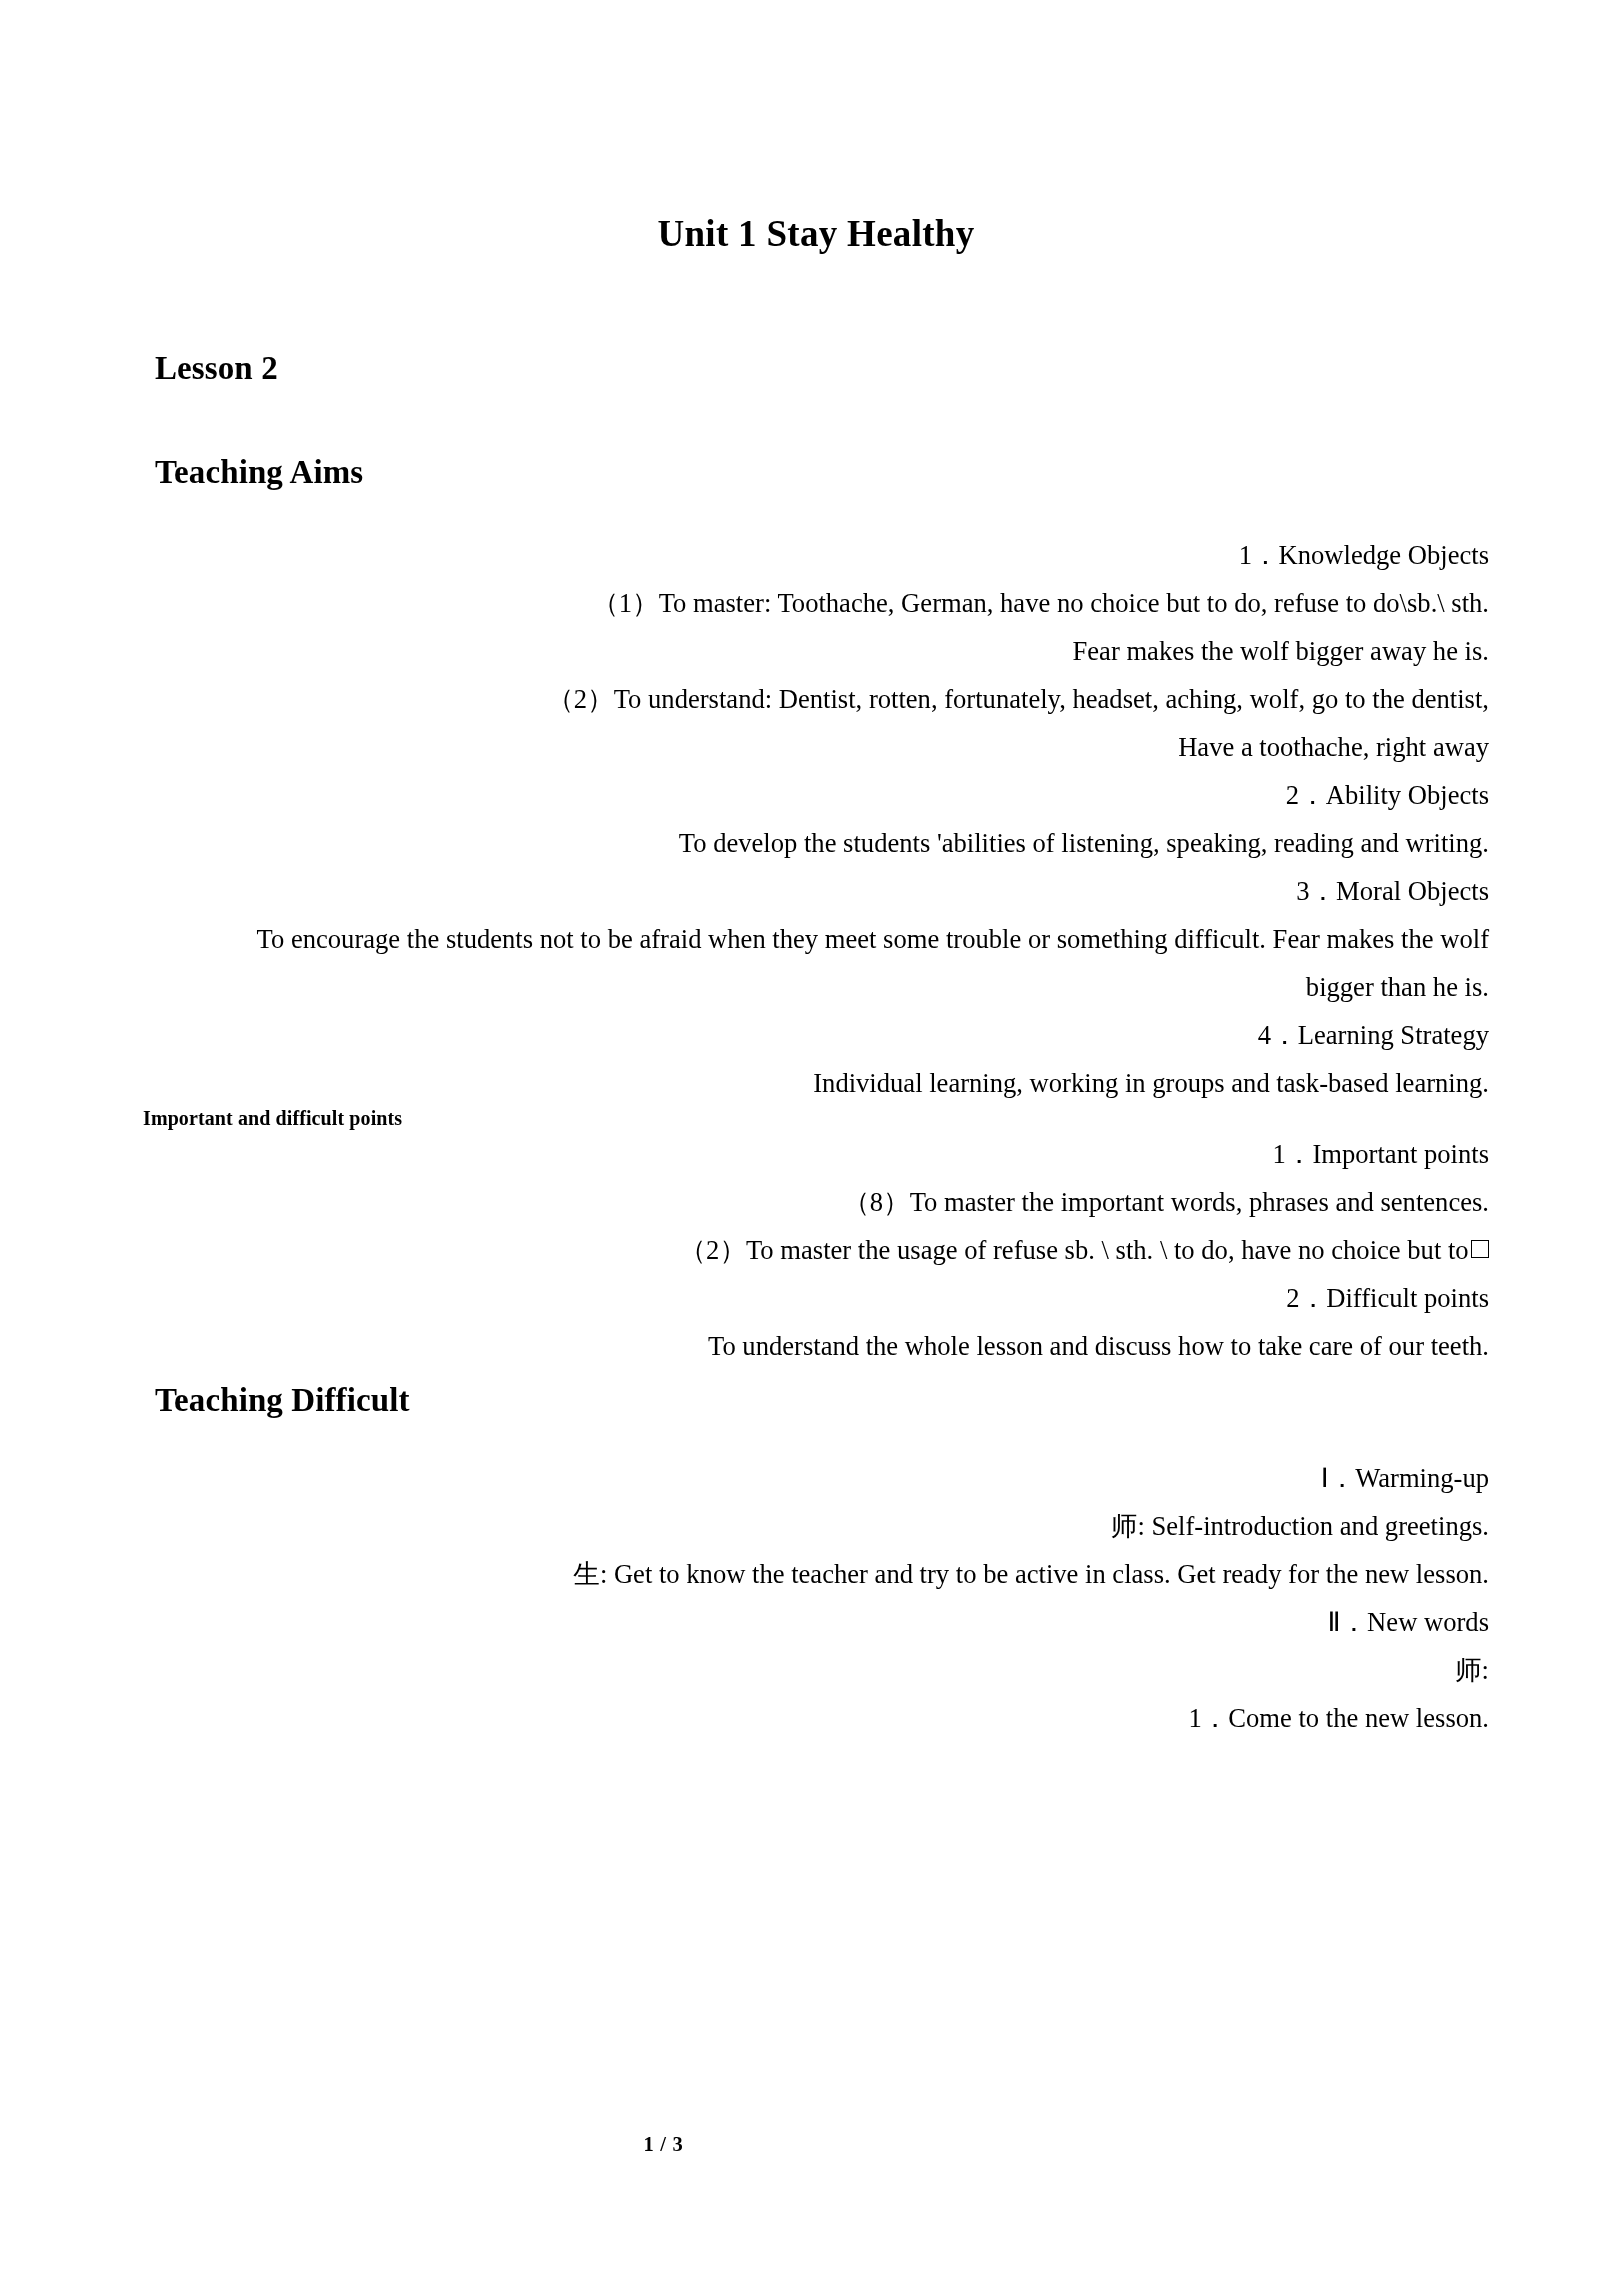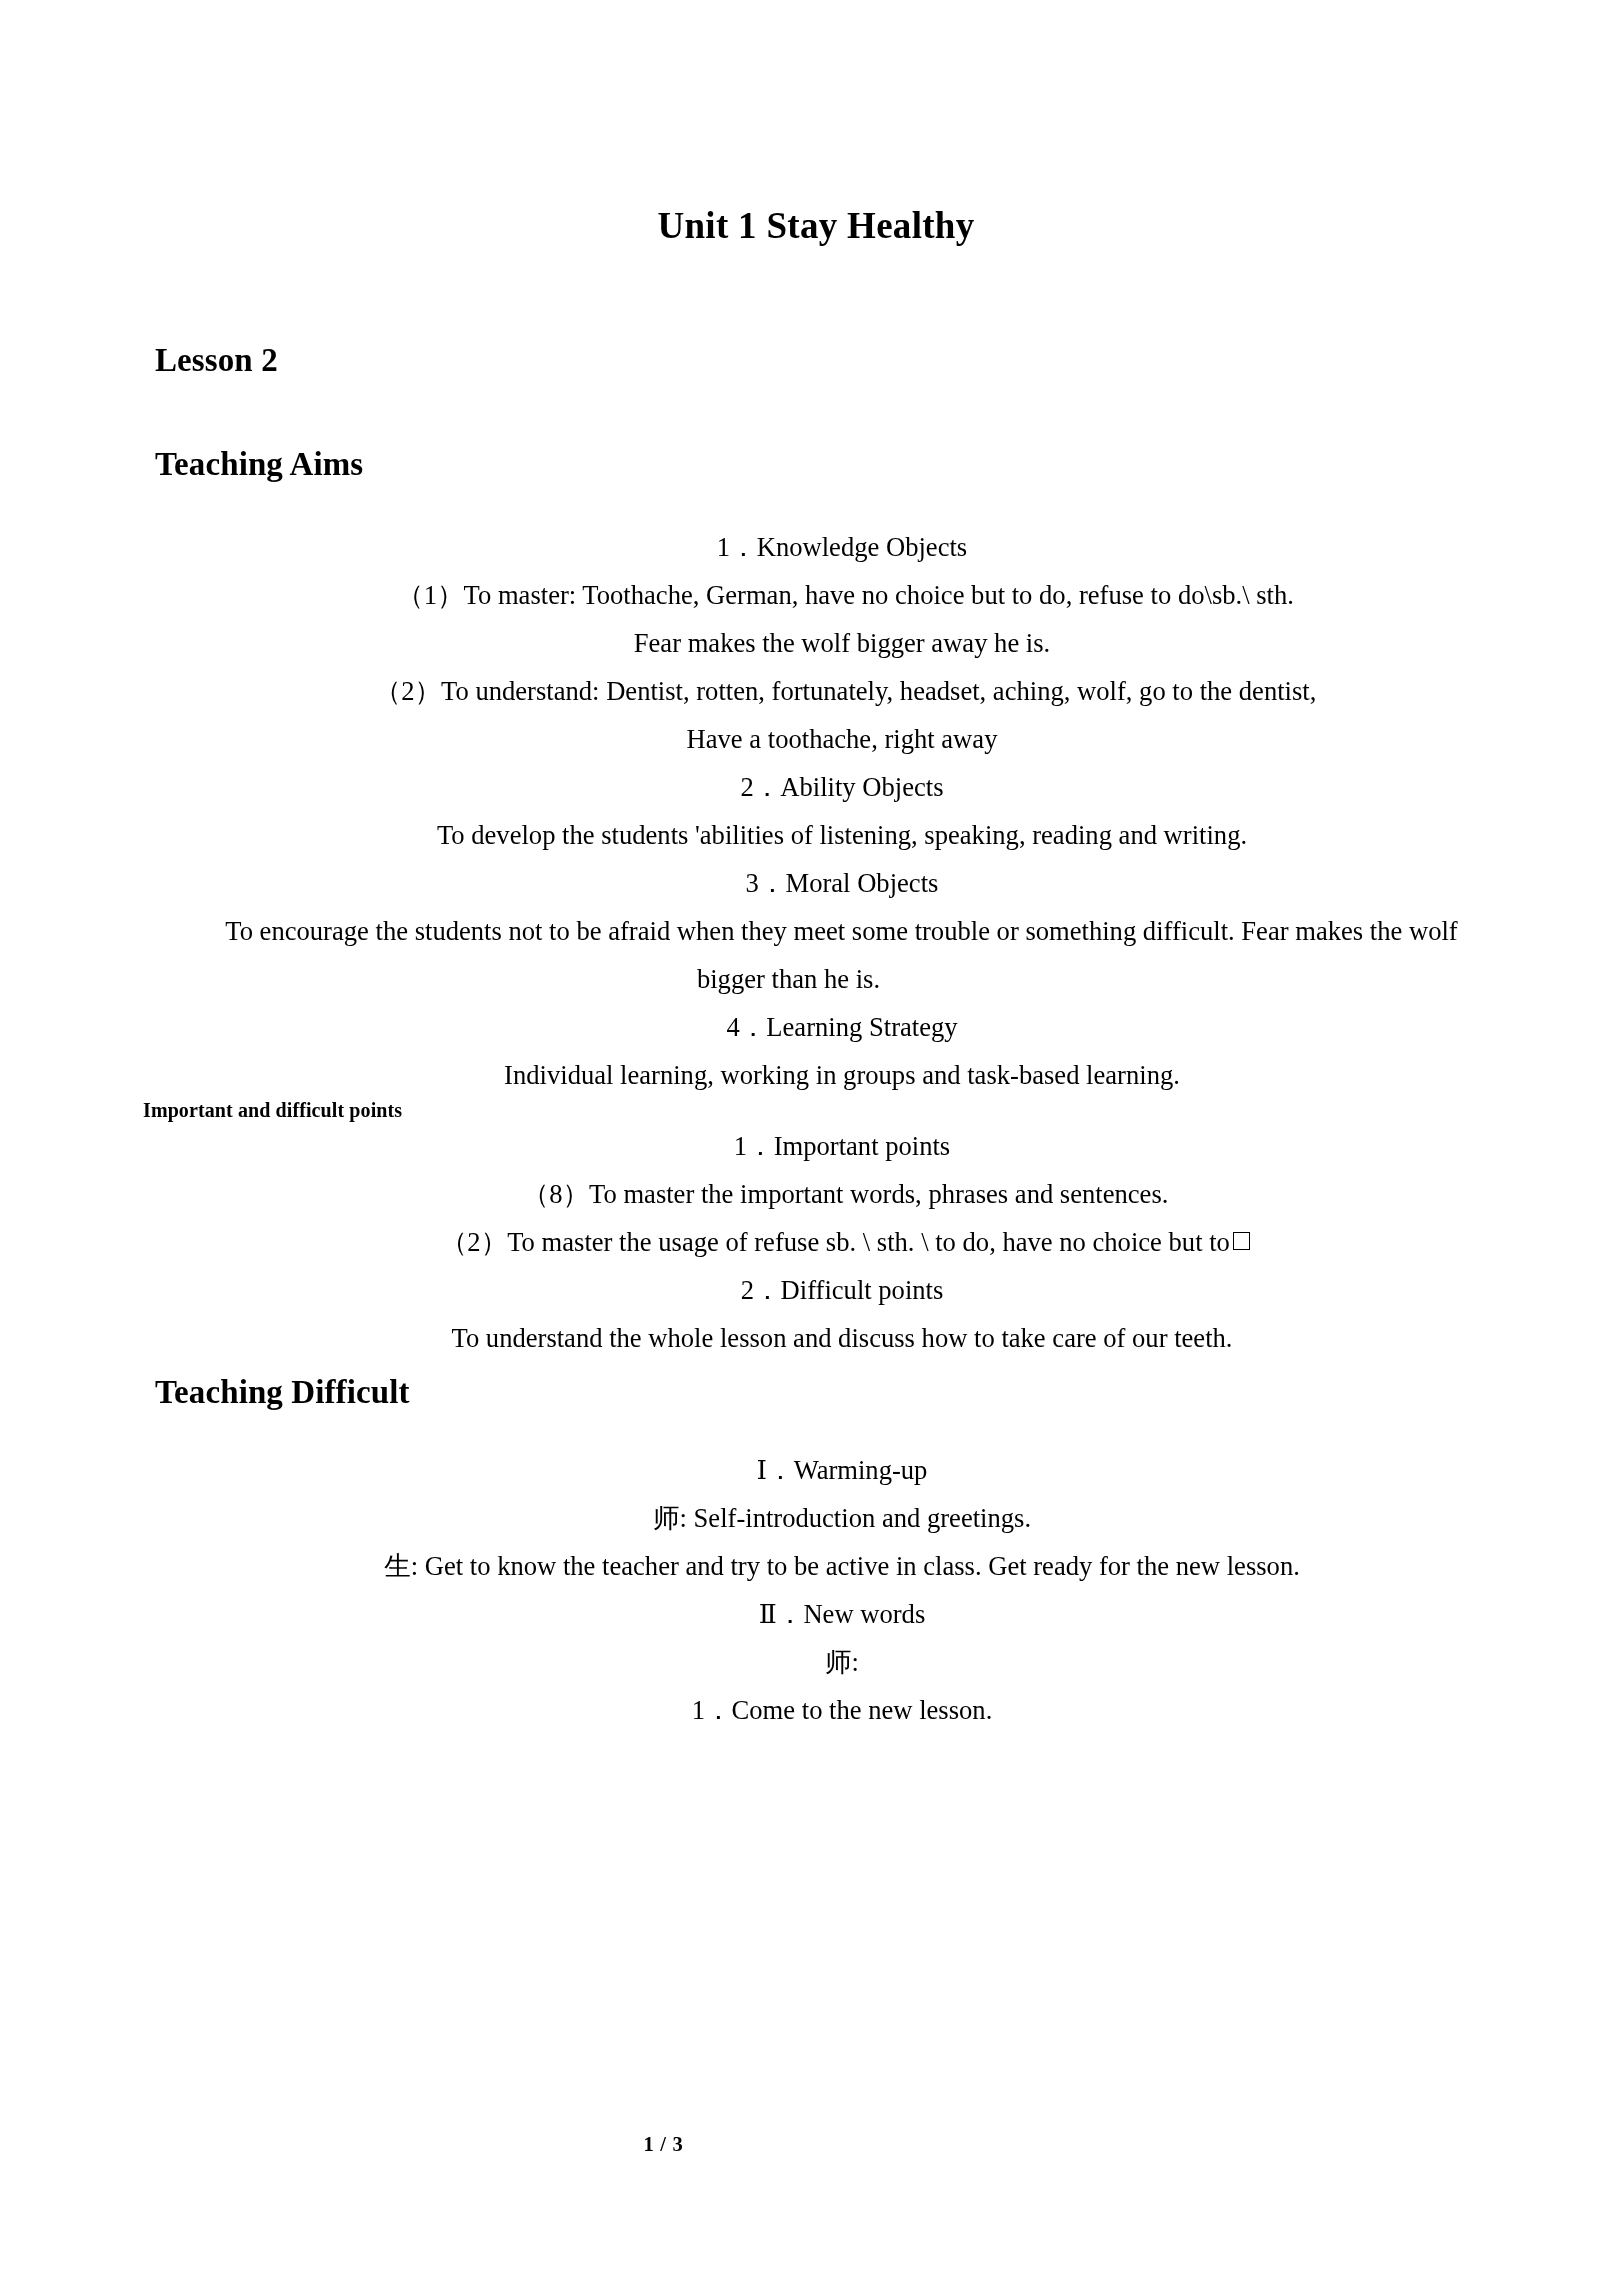--- a/index.html
+++ b/index.html
@@ -15,22 +15,23 @@
     position: relative;
     width: 1623px;
     height: 2295px;
     background: #ffffff;
     box-sizing: border-box;
     overflow: hidden;
   }
   .content {
     position: absolute;
     left: 143px;
-    top: 4px;
+    top: 12px;
     width: 1346px;
+    font-family: Liberation Serif, serif;
   }
 
   
   .doc-title {
     font-size: 37px;
     font-weight: bold;
     text-align: center;
     letter-spacing: 0.3px;
     margin: 0;
     padding-top: 202px;
@@ -51,21 +52,21 @@
     line-height: 1.15;
     margin: 0;
     letter-spacing: 0.1px;
   }
 
   
   .p {
     font-size: 26.6px;
     line-height: 48px;
     margin: 0;
-    text-align: center;
+    text-align: right;
   }   
   .p.ind1    { padding-left: 52px; }   
   .p.ind2    { padding-left: 59px; }   
 
   
   .p.wrap {
     padding-left: 0;
     margin-left: -55px;
     padding-right: 0;
     width: 1401px;

